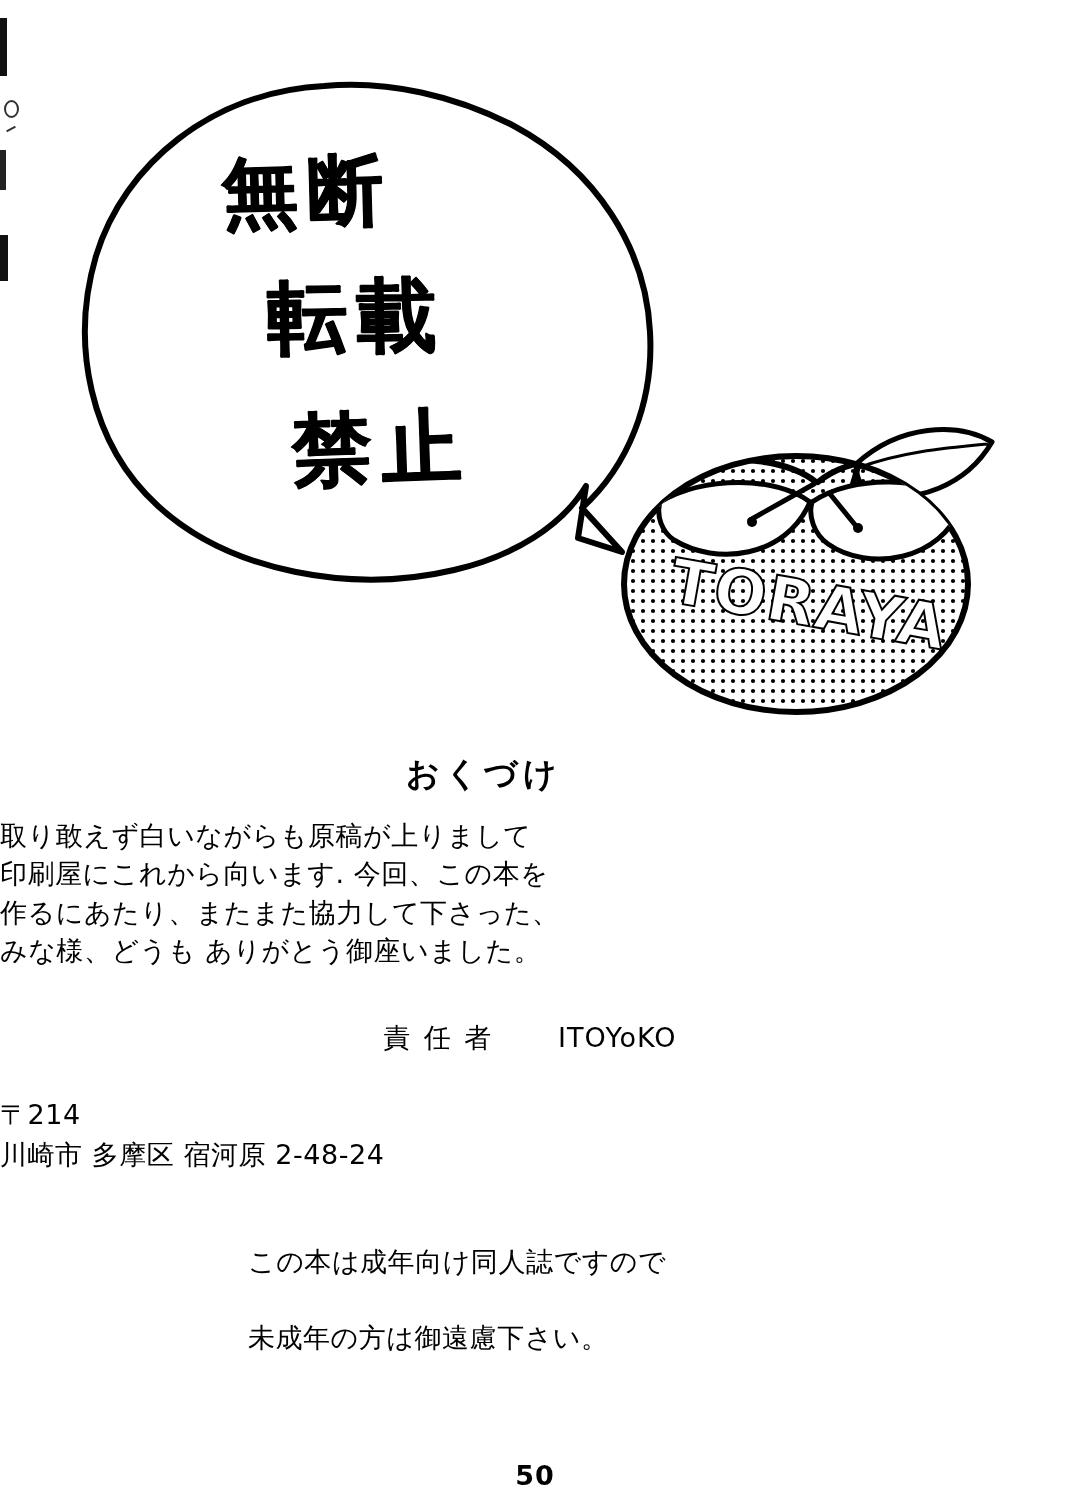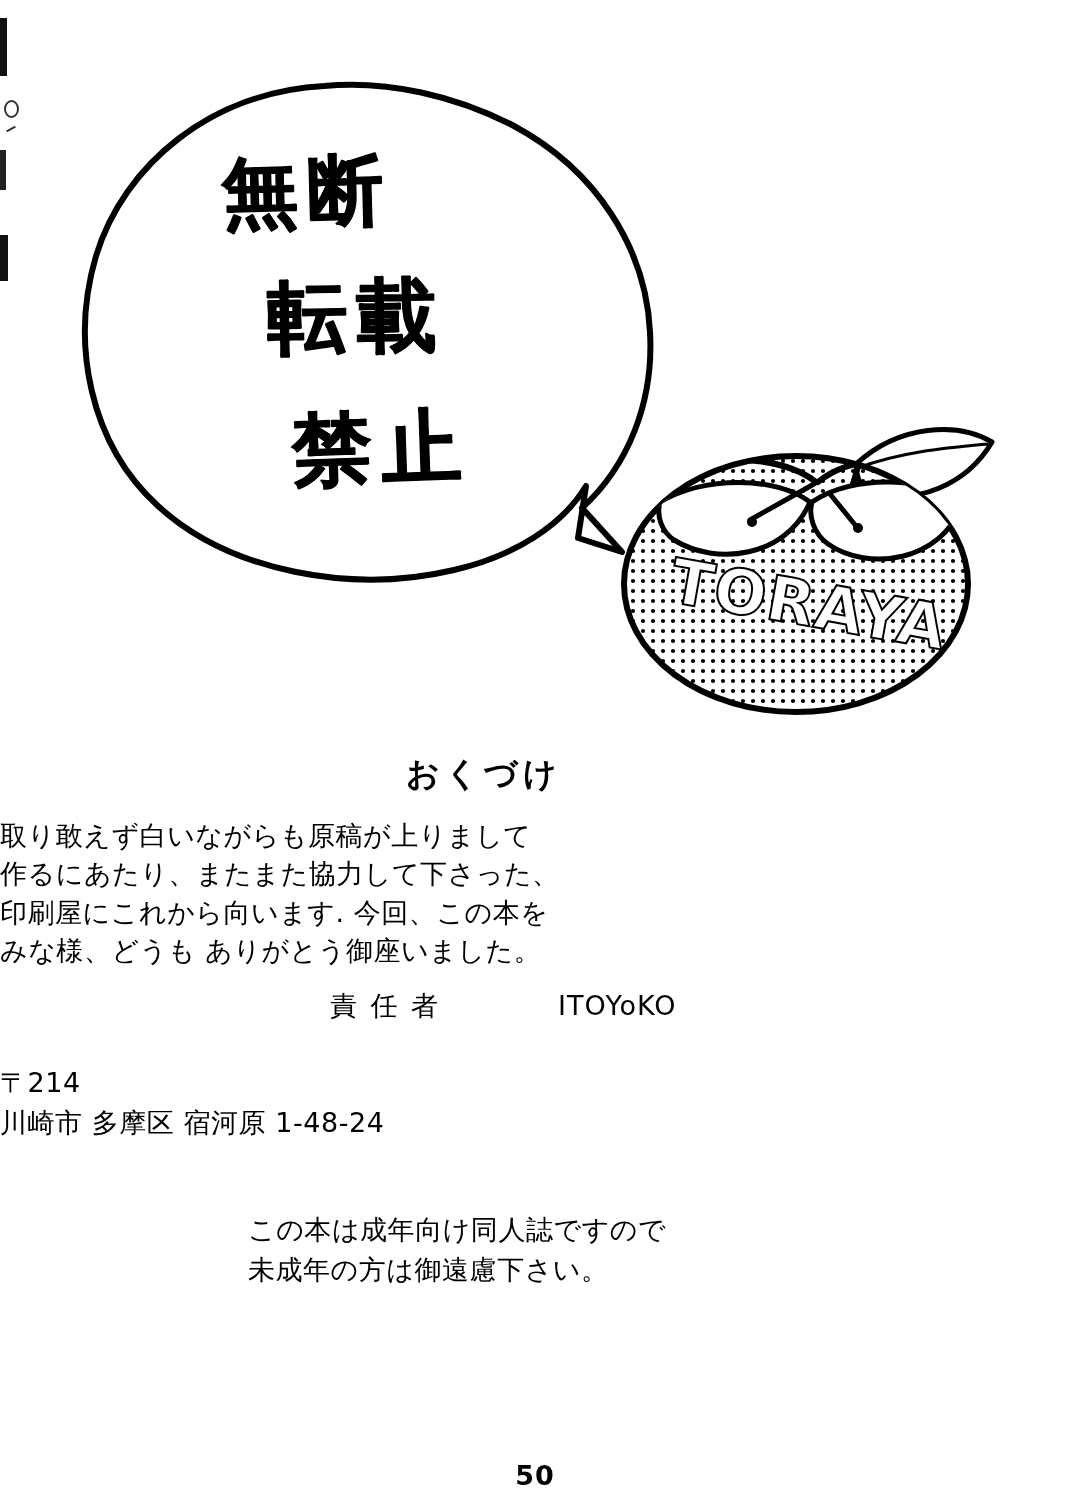--- a/index.html
+++ b/index.html
@@ -108,21 +108,22 @@
     line-height: 1.42;
     letter-spacing: 0.02em;
   }
   #colophon-message {
     width: 680px;
   }
   #colophon-message div { white-space: nowrap; }
 
   #credits {
     margin-left: 330px;
-    margin-top: 16px;
+    margin-top: 48px;
+    text-align: center;
   }
   .credit-row {
     display: flex;
     font-size: 27px;
     line-height: 1.5;
     white-space: nowrap;
   }
   .credit-label {
     width: 228px;
     letter-spacing: 0.5em;
@@ -136,21 +137,21 @@
   }
   #address div { white-space: nowrap; }
   .addr-gap { display: inline-block; width: 52px; }
 
   #notice {
     margin-left: 248px;
     margin-top: 66px;
     font-size: 27px;
     line-height: 1.5;
   }
-  #notice div { white-space: nowrap; }
+  #notice div { white-space: nowrap; margin-top: 36px; }
 
   
   #page-number {
     position: absolute;
     left: 0;
     right: 0;
     top: 1460px;
     text-align: center;
     font-family: "DejaVu Sans", sans-serif;
     font-weight: 700;
@@ -210,37 +211,37 @@
   </svg>
   <div id="logo-wordmark">TORAYA</div>
 </div>
 
 <section id="colophon">
 
   <div id="colophon-heading">おくづけ</div>
 
   <div id="colophon-message" class="hand-block">
     <div>取り敢えず白いながらも原稿が上りまして</div>
+    <div>印刷屋にこれから向います. 今回、この本を</div>
     <div>作るにあたり、またまた協力して下さった、</div>
-    <div>印刷屋にこれから向います. 今回、この本を</div>
     <div>みな様、どうも ありがとう御座いました。</div>
   </div>
 
   <div id="credits">
     <div class="credit-row">
       <span class="credit-label">責任者</span>
       <span class="credit-value">ITOYoKO</span>
     </div>
     <div class="credit-row">
     </div>
   </div>
 
   <div id="address" class="hand-block">
     <div>〒214</div>
-    <div>川崎市 多摩区 宿河原 1-48-24</div>
+    <div>川崎市 多摩区 宿河原 2-48-24</div>
   </div>
 
   <div id="notice" class="hand-block">
     <div>この本は成年向け同人誌ですので</div>
     <div>未成年の方は御遠慮下さい。</div>
   </div>
 
 </section>
 
 <div id="page-number">50</div>

